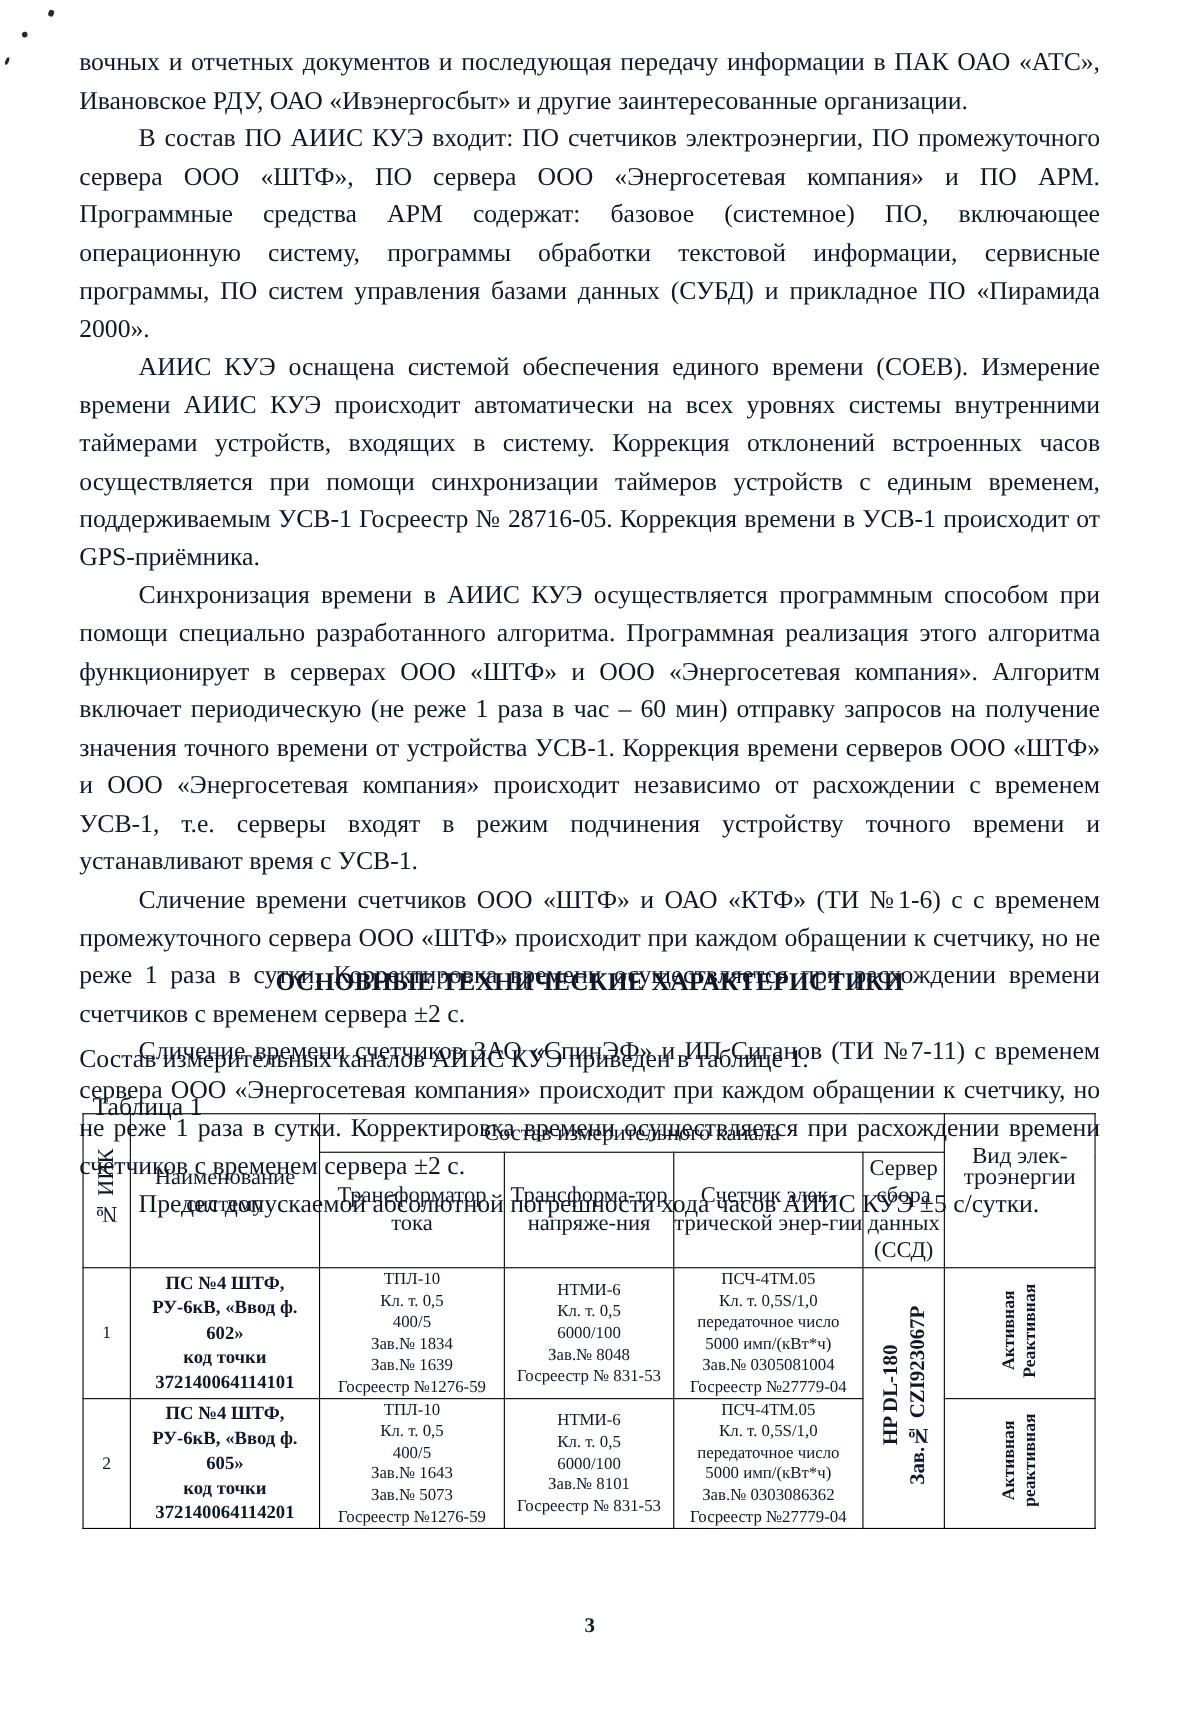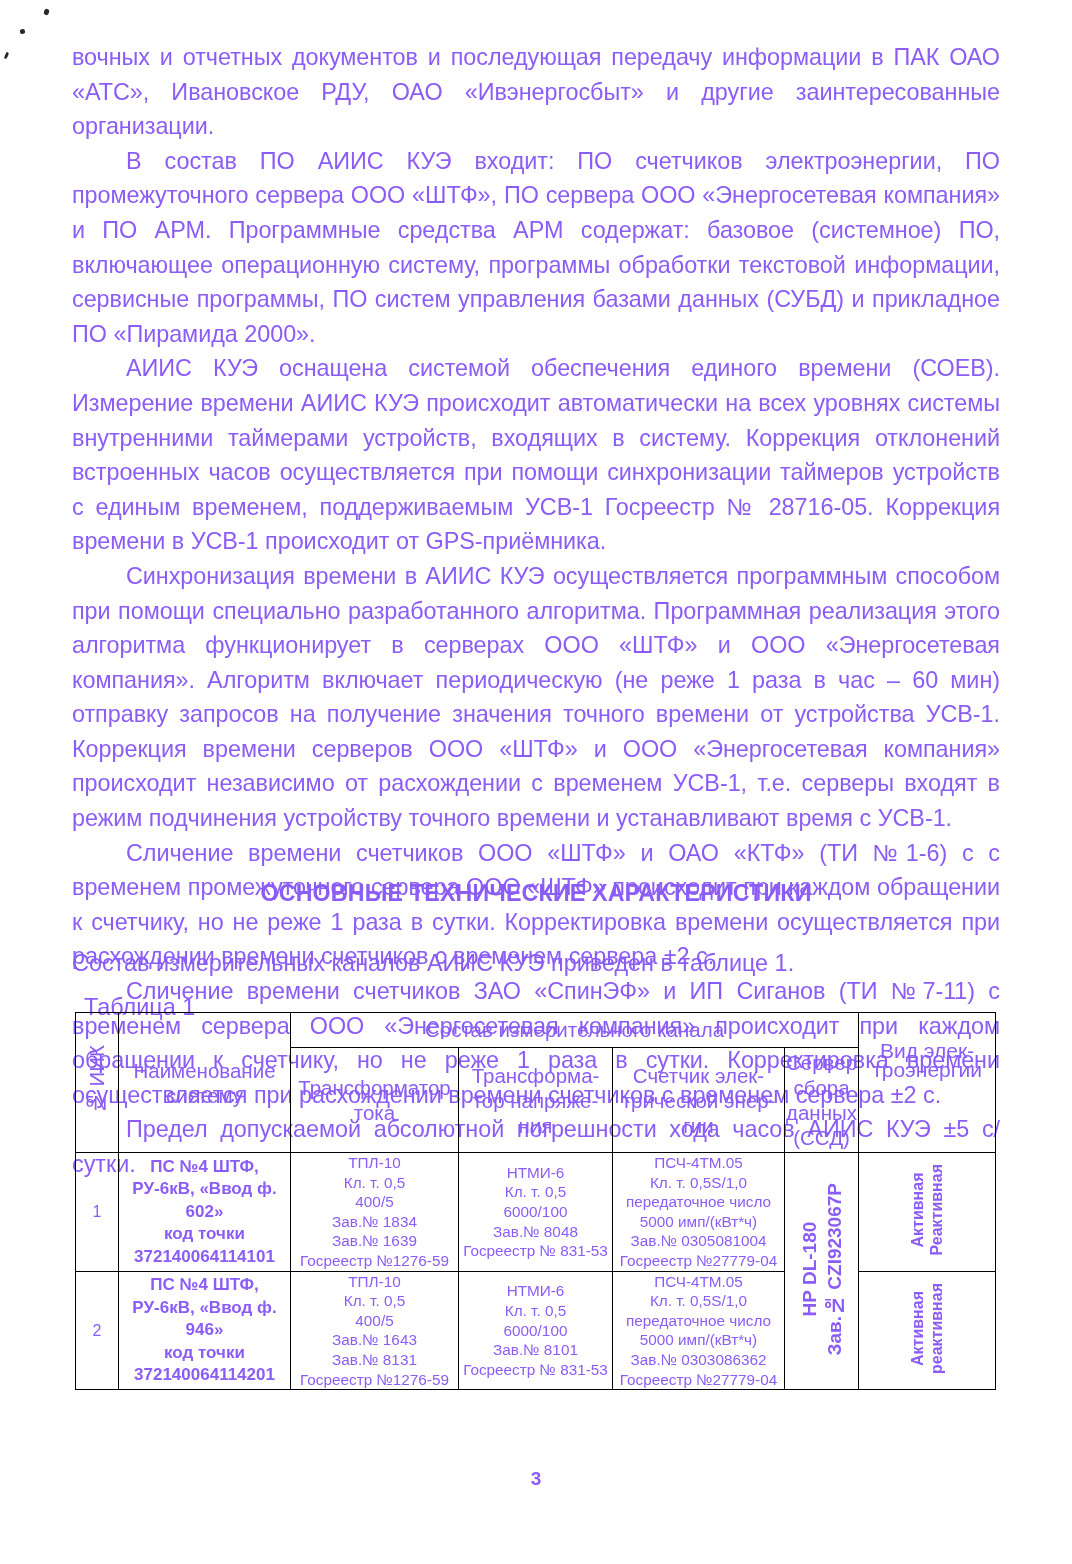--- a/index.html
+++ b/index.html
@@ -6,22 +6,22 @@
     margin: 0;
     padding: 0;
     background: #ffffff;
   }
   .page {
     position: relative;
     width: 1072px;
     height: 1564px;
     background: #ffffff;
     overflow: hidden;
-    font-family: Liberation Sans, sans-serif;
-    color: #8b5cf6;
+    font-family: Liberation Serif, serif;
+    color: #0f172a;
   }
 
   
   .speck {
     position: absolute;
     background: #2a2a2a;
     border-radius: 40%;
   }
   .speck.s1 { left: 44px;  top: 9px;  width: 5px;  height: 6px;  transform: rotate(18deg); }
   .speck.s2 { left: 20px;  top: 29px; width: 5px;  height: 5px;  transform: rotate(-12deg); }
@@ -241,30 +241,30 @@
           </td>
         <td rowspan="2" class="vert-cell server"><span class="vwrap"><span class="cell-line">HP DL-180</span><span class="cell-line">Зав.№ CZI923067P</span></span></td>
         <td class="vert-cell bold"><span class="vwrap"><span class="cell-line">Активная</span><span class="cell-line">Реактивная</span></span></td>
       </tr>
 
       <tr>
         <td class="data-cell num">2</td>
         <td class="data-cell obj">
             <span class="cell-line">ПС №4 ШТФ,</span>
             <span class="cell-line">РУ-6кВ, «Ввод ф.</span>
-            <span class="cell-line">946»</span>
+            <span class="cell-line">605»</span>
             <span class="cell-line">код точки</span>
             <span class="cell-line">372140064114201</span>
           </td>
         <td class="data-cell">
             <span class="cell-line">ТПЛ-10</span>
             <span class="cell-line">Кл. т. 0,5</span>
             <span class="cell-line">400/5</span>
             <span class="cell-line">Зав.№ 1643</span>
-            <span class="cell-line">Зав.№ 8131</span>
+            <span class="cell-line">Зав.№ 5073</span>
             <span class="cell-line">Госреестр №1276-59</span>
           </td>
         <td class="data-cell">
             <span class="cell-line">НТМИ-6</span>
             <span class="cell-line">Кл. т. 0,5</span>
             <span class="cell-line">6000/100</span>
             <span class="cell-line">Зав.№ 8101</span>
             <span class="cell-line">Госреестр № 831-53</span>
           </td>
         <td class="data-cell">

